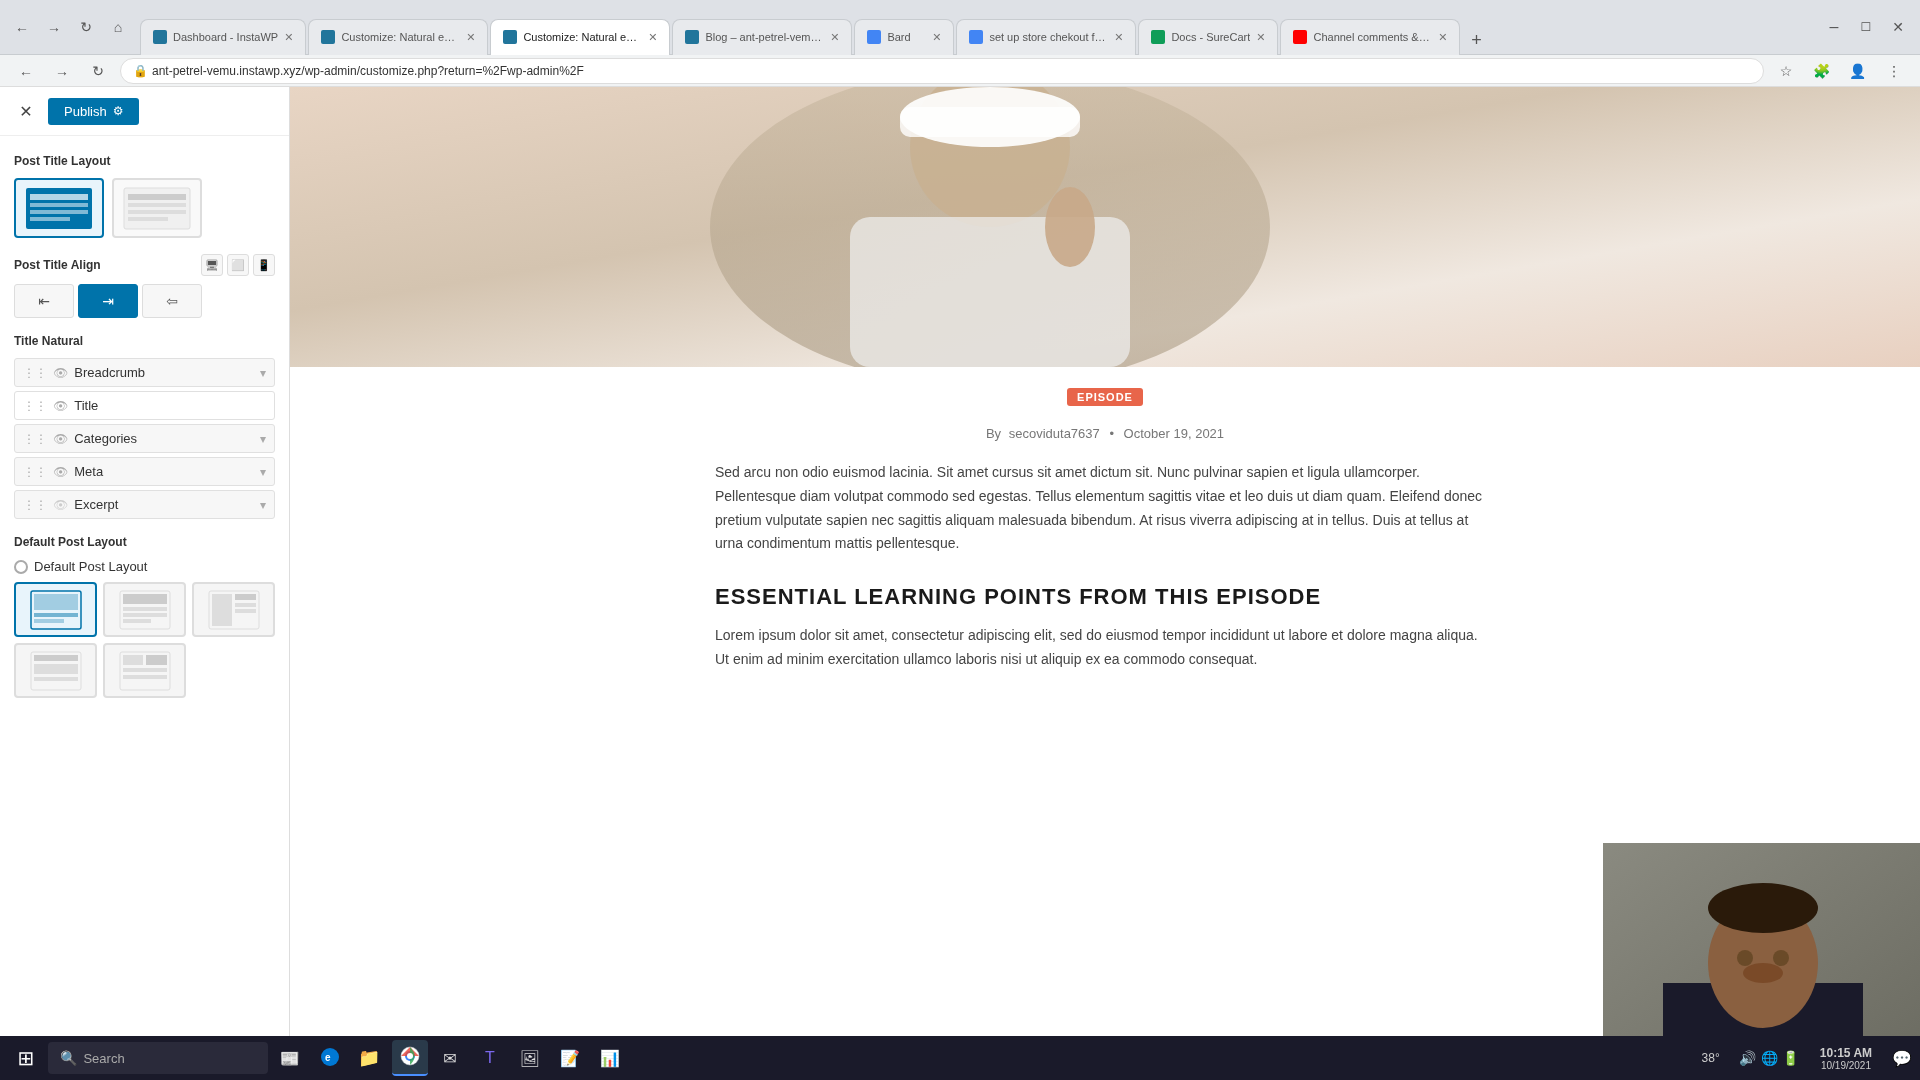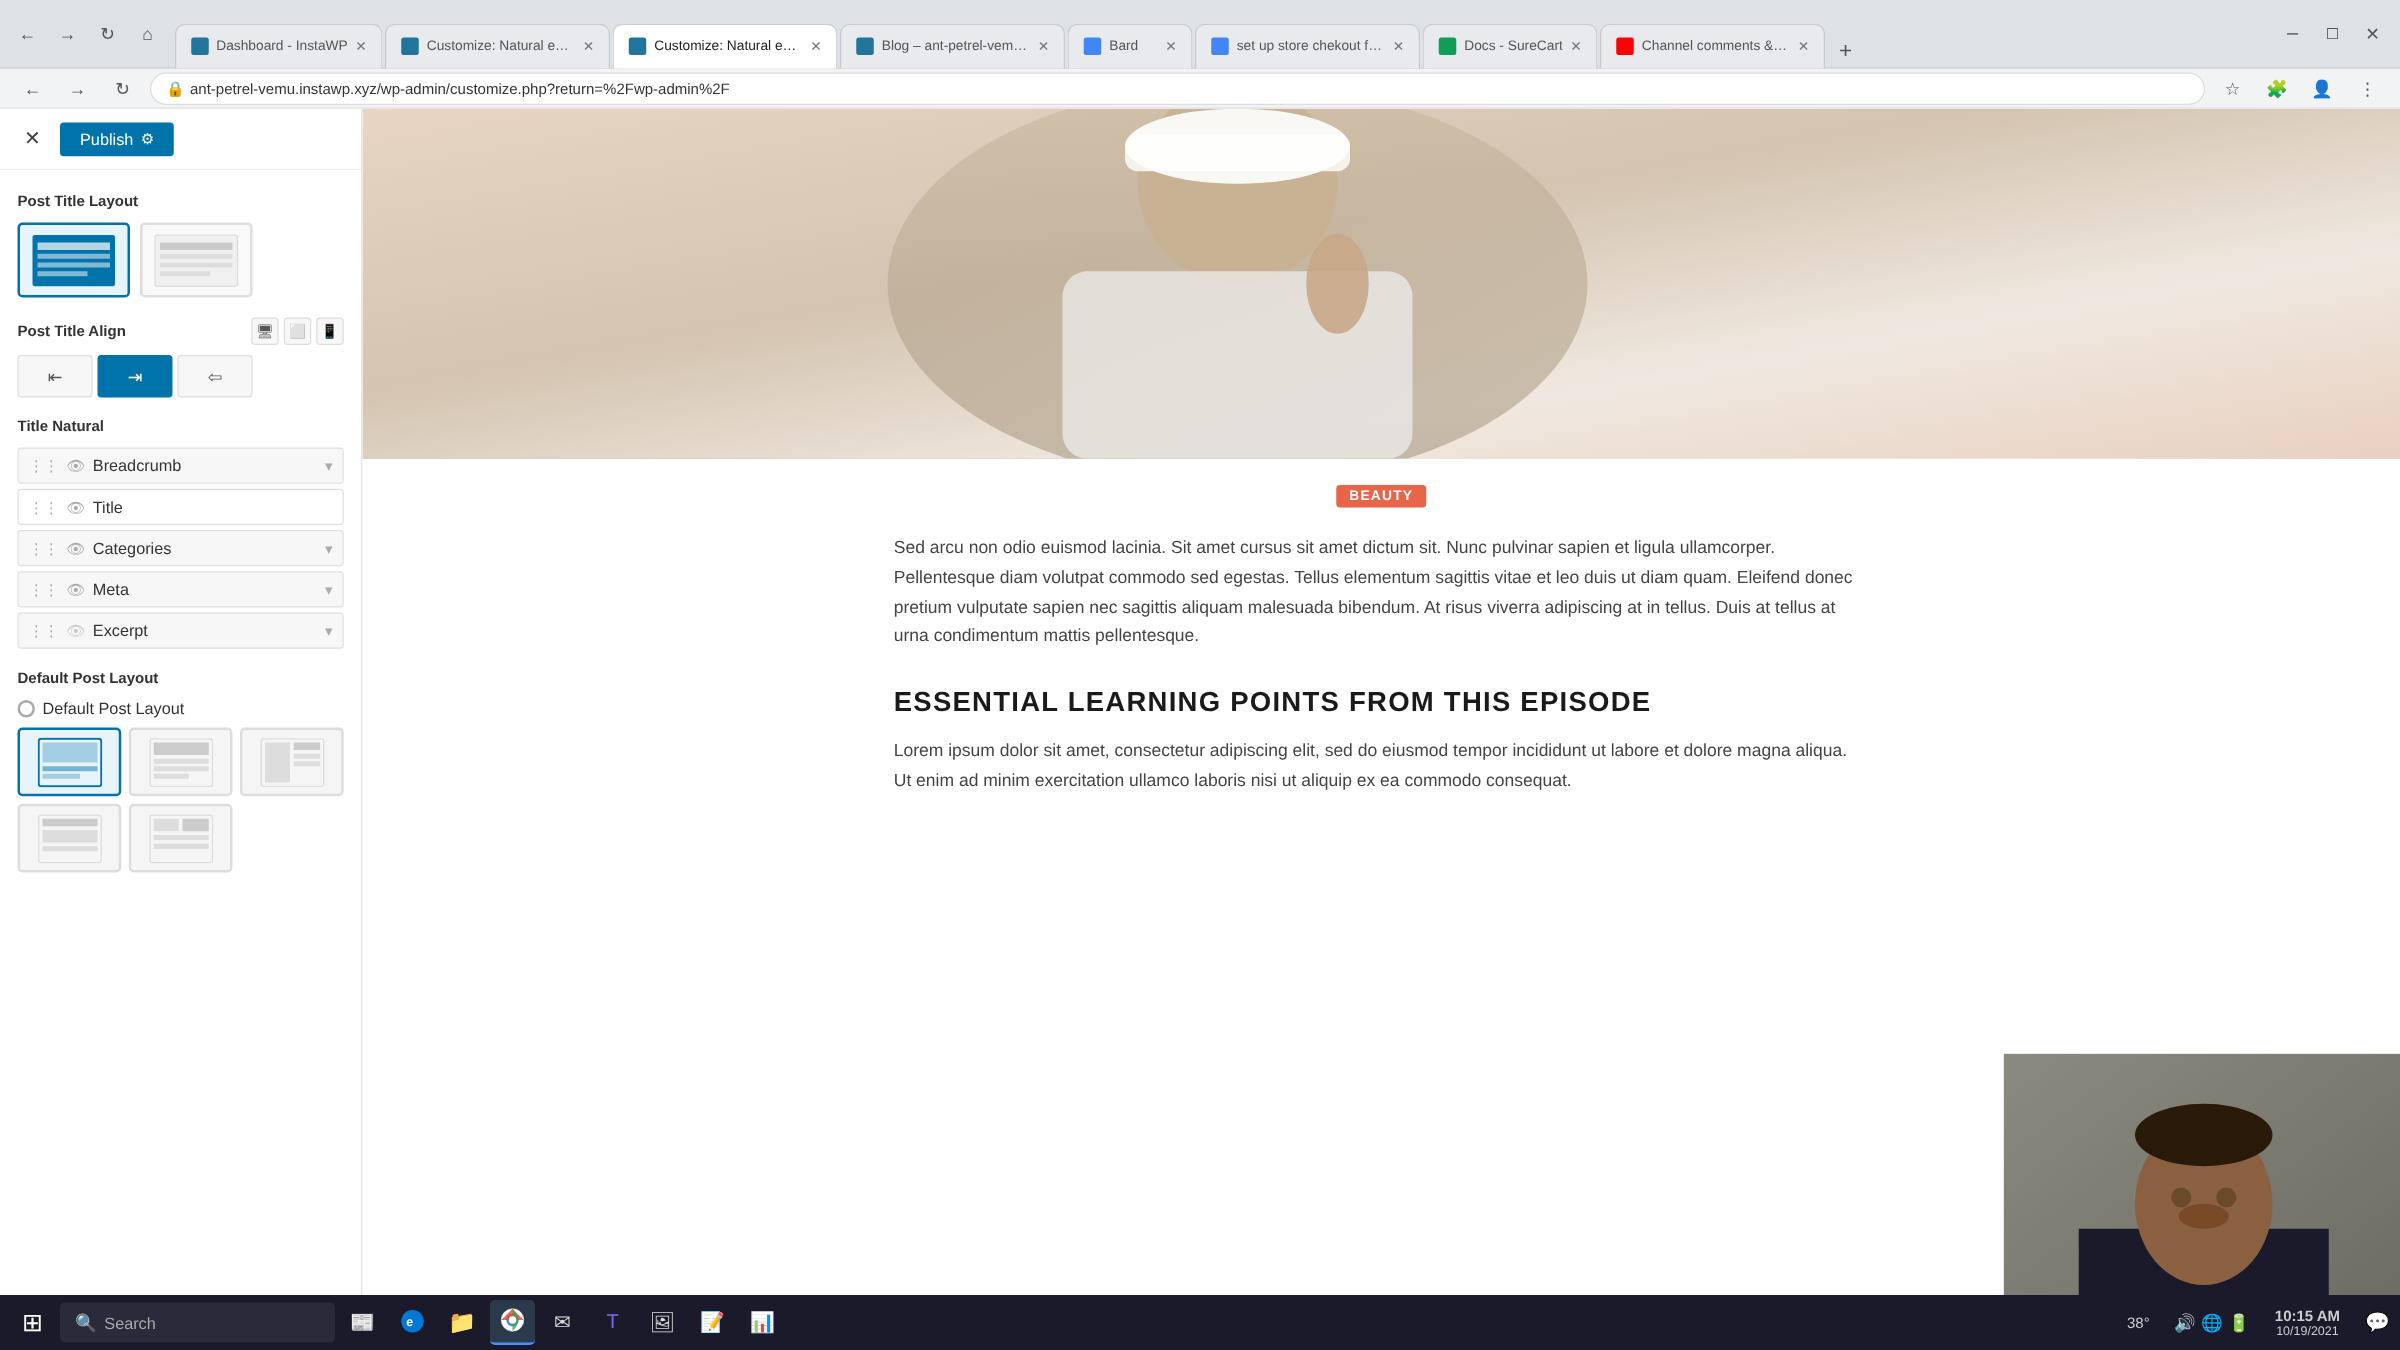--- a/index.html
+++ b/index.html
@@ -707,23 +707,29 @@
         <rect x="560" y="130" width="280" height="150" rx="20" fill="#f0f0f0" opacity="0.7"></rect>
 
         <ellipse cx="780" cy="140" rx="25" ry="40" fill="#c8a888" opacity="0.9"></ellipse>
       </svg>
     </div>
 
     <div class="article-content">
 
 
       <div style="text-align:center;margin-bottom:10px;">
-        <span class="beauty-badge">BEAUTY</span>
+        <span class="beauty-badge">EPISODE</span>
       </div>
 
+      <div class="article-meta">
+        <span>By</span>
+        <span style="margin-left:4px;">secoviduta7637</span>
+        <span class="dot">•</span>
+        <span>October 19, 2021</span>
+      </div>
 
       <p class="article-excerpt">Sed arcu non odio euismod lacinia. Sit amet cursus sit amet dictum sit. Nunc pulvinar sapien et ligula ullamcorper. Pellentesque diam volutpat commodo sed egestas. Tellus elementum sagittis vitae et leo duis ut diam quam. Eleifend donec pretium vulputate sapien nec sagittis aliquam malesuada bibendum. At risus viverra adipiscing at in tellus. Duis at tellus at urna condimentum mattis pellentesque.</p>
 
       <h2 class="article-h2">ESSENTIAL LEARNING POINTS FROM THIS EPISODE</h2>
 
       <p class="article-body">Lorem ipsum dolor sit amet, consectetur adipiscing elit, sed do eiusmod tempor incididunt ut labore et dolore magna aliqua. Ut enim ad minim exercitation ullamco laboris nisi ut aliquip ex ea commodo consequat.</p>
 
     </div>
 
     <div class="webcam-overlay">

